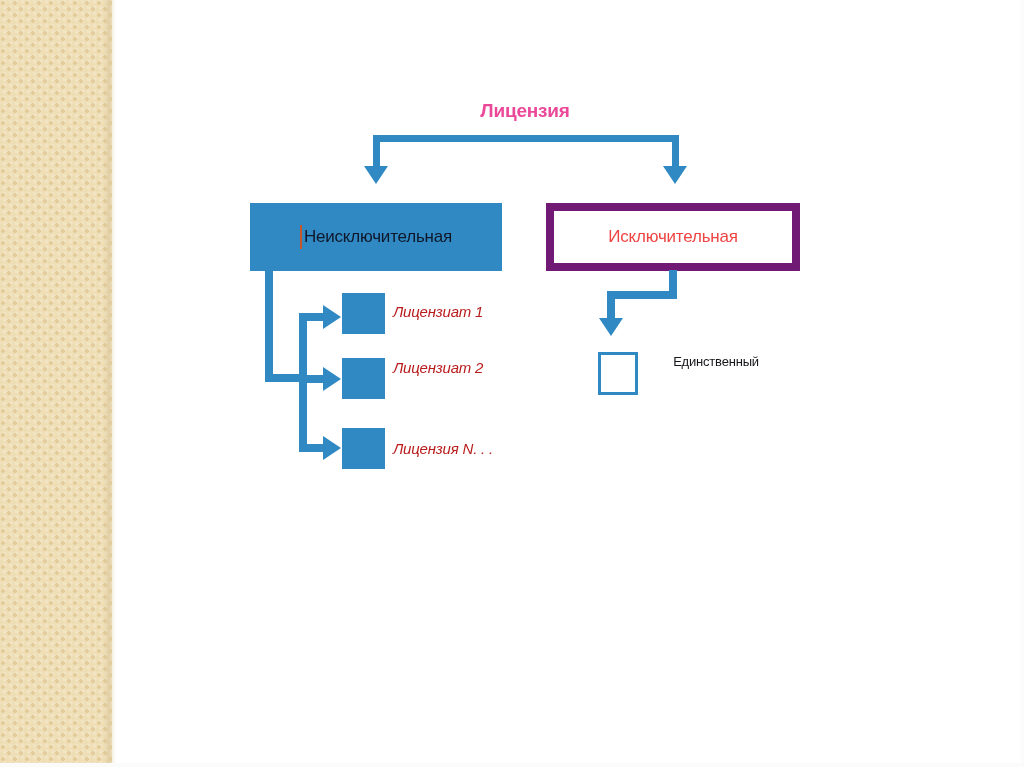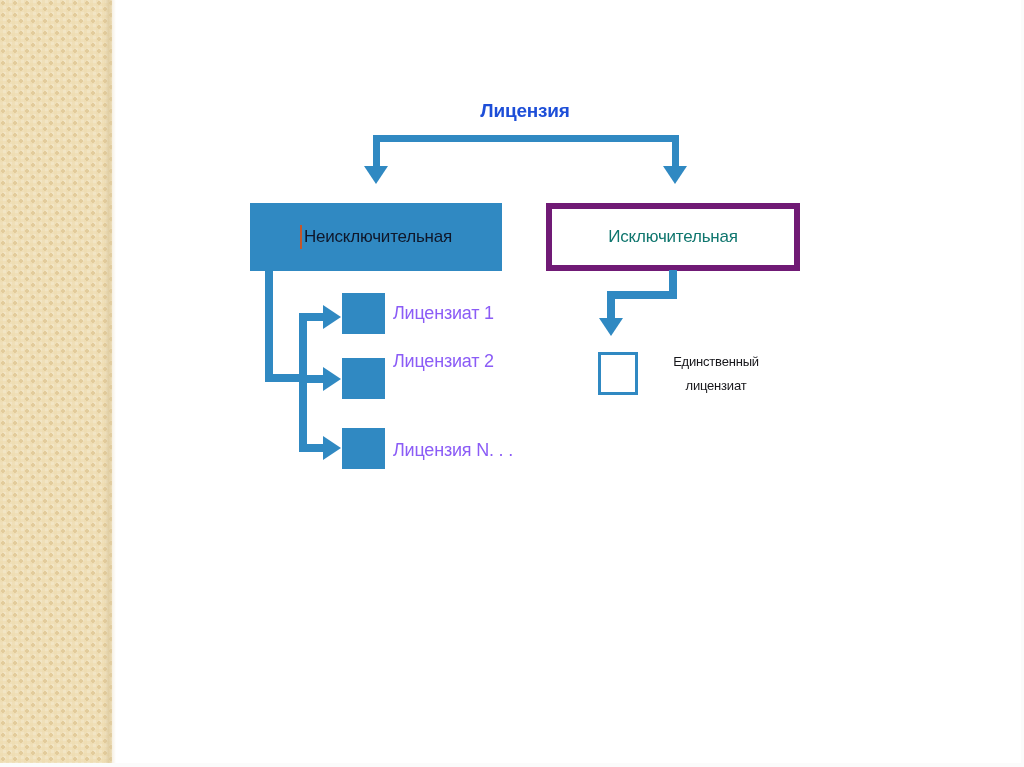--- a/index.html
+++ b/index.html
@@ -56,21 +56,21 @@
               border-left:18px solid #3089c2; }
 
   
   #root-title {
     position: absolute;
     left: 425px; top: 100px;
     width: 200px;
     text-align: center;
     font-size: 19px;
     font-weight: bold;
-    color: #1d4ed8;
+    color: #ec4899;
     letter-spacing: -0.2px;
   }
 
   .cat-box {
     position: absolute;
     height: 68px;
     display: flex;
     align-items: center;
     justify-content: center;
     font-size: 17px;
@@ -86,35 +86,36 @@
     display: inline-block;
     width: 2px;
     height: 24px;
     background: #c4562a;
     margin-right: 2px;
     vertical-align: middle;
   }
   #box-exclusive {
     left: 546px; top: 203px; width: 254px;
     background: #ffffff;
-    border: 6px solid #701a75;
-    color: #0f766e;
+    border: 8px solid #701a75;
+    color: #ef4444;
   }
 
   .leaf-square {
     position: absolute;
     width: 43px; height: 41px;
     background: #3089c2;
   }
   .leaf-label {
     position: absolute;
-    font-size: 18px;
-    color: #8b5cf6;
+    font-size: 15px;
+    color: #b91c1c;
     letter-spacing: -0.2px;
     white-space: nowrap;
+    font-style: italic;
   }
 
   #single-square {
     position: absolute;
     left: 598px; top: 352px;
     width: 40px; height: 43px;
     background: #ffffff;
     border: 3px solid #3089c2;
     box-sizing: border-box;
   }
@@ -173,31 +174,30 @@
   <div class="bar" style="left:299px; top:375px; width:30px; height:8px;"></div>
   <div class="arrow-r" style="left:323px; top:367px;"></div>
 
   <div class="bar" style="left:299px; top:444px; width:30px; height:8px;"></div>
   <div class="arrow-r" style="left:323px; top:436px;"></div>
 
   <div class="leaf-square" style="left:342px; top:293px;"></div>
   <div class="leaf-label" style="left:393px; top:303px;">Лицензиат 1</div>
 
   <div class="leaf-square" style="left:342px; top:358px;"></div>
-  <div class="leaf-label" style="left:393px; top:351px;text-align:center;">Лицензиат 2</div>
+  <div class="leaf-label" style="left:393px; top:359px;text-align:center;">Лицензиат 2</div>
 
   <div class="leaf-square" style="left:342px; top:428px;"></div>
   <div class="leaf-label" style="left:393px; top:440px;">Лицензия N. . .</div>
 
   <div class="bar" style="left:669px; top:270px; width:8px; height:28px;"></div>
   <div class="bar" style="left:607px; top:291px; width:70px; height:8px;"></div>
   <div class="bar" style="left:607px; top:291px; width:8px; height:30px;"></div>
   <div class="arrow-d" style="left:599px; top:318px;"></div>
 
   <div id="single-square"></div>
   <div id="single-label">
     <span>Единственный</span>
-    <span>лицензиат</span>
   </div>
 
   <div id="frame-edge-right"></div>
   <div id="frame-edge-bottom"></div>
 </div>
 
 </body></html>

